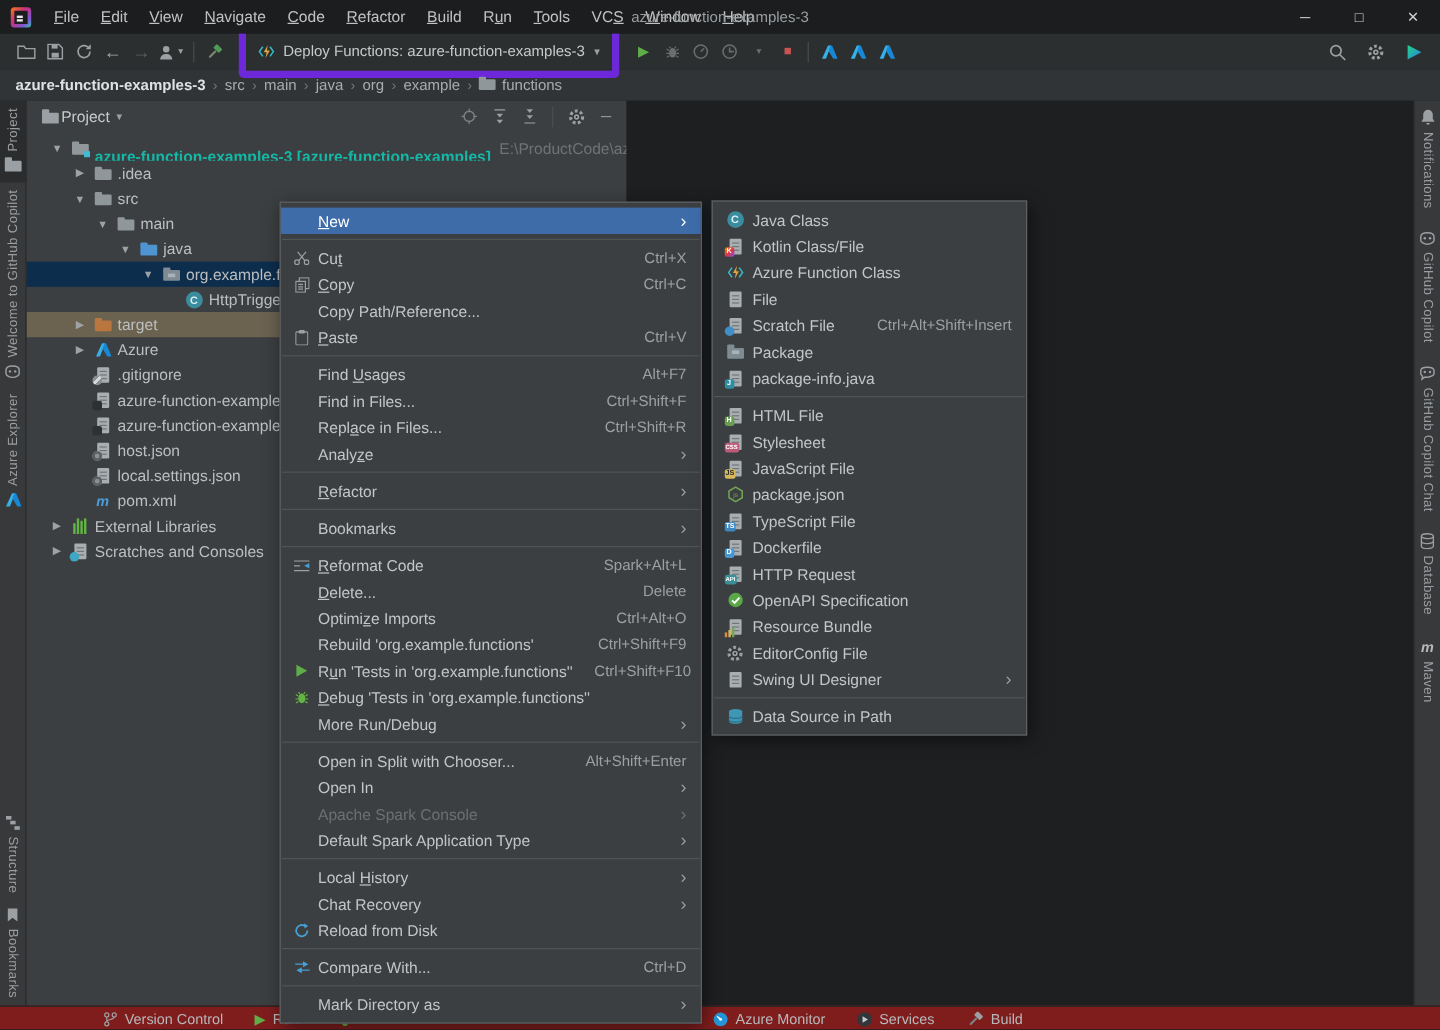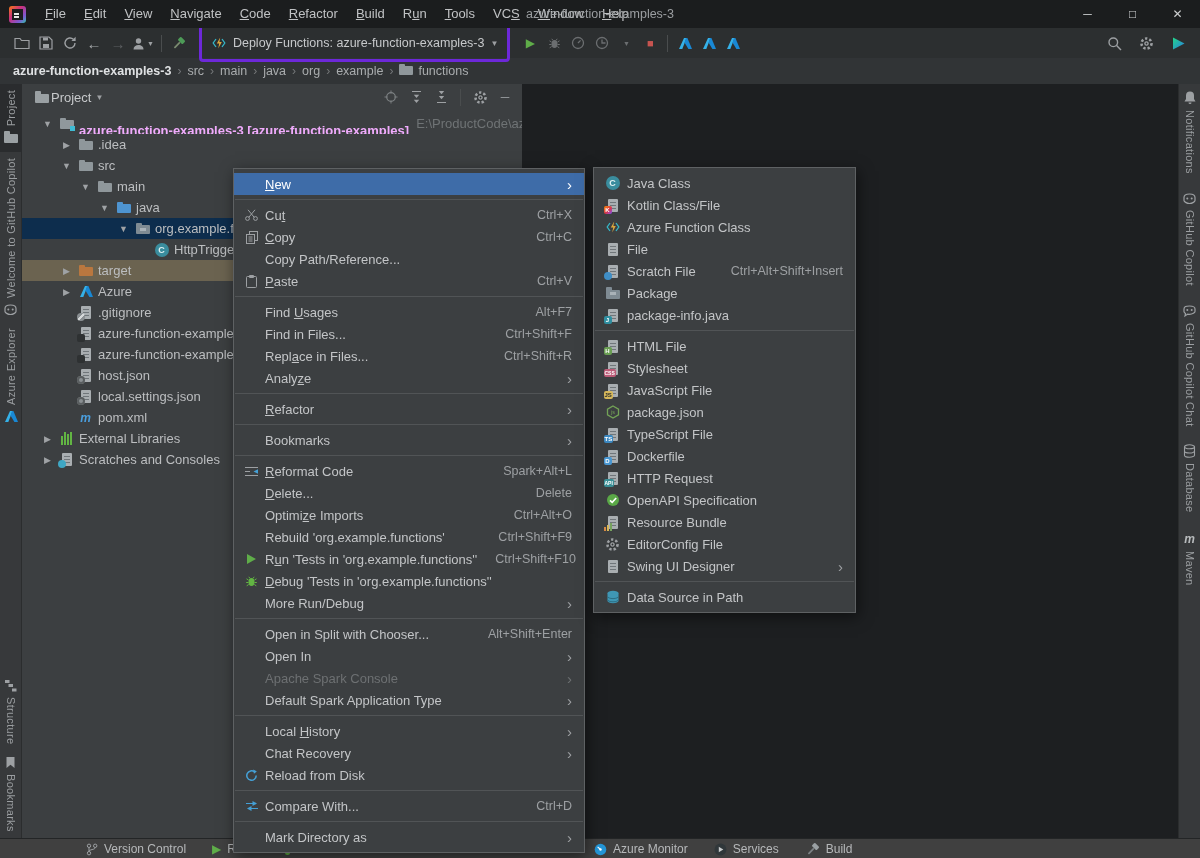--- a/index.html
+++ b/index.html
@@ -18,21 +18,21 @@
   .mbar-item { padding:0 9px; line-height:28px; color:#c0c2c4; font-size:13px; }
   .tb-title { position:absolute; left:50%; transform:translateX(-50%); color:#9b9ea1; font-size:12.5px; }
   .win-controls { margin-left:auto; display:flex; height:28px; }
   .win-btn { width:45px; text-align:center; line-height:28px; color:#cfd1d2; font-size:12px; }
 
   
   .toolbar { height:30px; background:#2c2f30; display:flex; align-items:center; padding:0 10px; }
   .tb-group { display:flex; align-items:center; }
   .tb-icon { height:24px; min-width:24px; display:flex; align-items:center; justify-content:center; padding:0 2px; }
   .tb-sep { width:1px; height:17px; background:#4a4d4e; margin:0 5px; }
-  .run-combo { display:flex; align-items:center; gap:6px; border:3px solid #6d28d9; border-radius:4px; height:22px; padding:16px 9px; margin:0 8px; color:#c7c9cb; font-size:12.5px; }
+  .run-combo { display:flex; align-items:center; gap:6px; border:6px solid #6d28d9; border-radius:4px; height:22px; padding:16px 9px; margin:0 8px; color:#c7c9cb; font-size:12.5px; }
   .combo-caret { color:#9da0a3; font-size:8px; }
   .tb-right { margin-left:auto; display:flex; align-items:center; gap:8px; }
 
   
   .breadcrumbs { height:26px; background:#313436; display:flex; align-items:center; padding:0 13px; color:#a9acae; font-size:12.5px; }
   .crumb { display:flex; align-items:center; gap:5px; }
   .crumb.first { font-weight:bold; color:#dfe1e3; }
   .crumb-sep { color:#747779; margin:0 6px; font-size:12px; }
 
   
@@ -54,40 +54,40 @@
   .ph-icon { width:22px; height:22px; display:flex; align-items:center; justify-content:center; }
   .editor-bg { position:absolute; left:522px; right:22px; top:84px; bottom:20px; background:#1d1f21; }
 
   .tree { padding-top:3px; }
   .tree-row { height:21px; display:flex; align-items:center; white-space:nowrap; overflow:hidden; font-size:13px; color:#bcbec0; }
   .tree-row.selected { background:#0d2d4d; }
   .tree-row.hl-target { background:#6b6350; }
   .chev { width:19px; text-align:center; color:#9fa2a5; font-size:9px; flex:none; }
   .t-icon { width:19px; display:flex; justify-content:center; align-items:center; flex:none; }
   .t-label { margin-left:3px; }
-  .t-label.bold { font-weight:bold; color:#f0abfc;margin-top:13px; }
+  .t-label.bold { font-weight:bold; color:#14b8a6;margin-top:13px; }
   .t-path { color:#6f7375; margin-left:7px; }
 
   
   .menu { position:absolute; background:#3c3f41; border:1px solid #5e6163; box-shadow:2px 4px 14px rgba(0,0,0,.5); padding:4px 0; z-index:30; }
   #context-menu { left:233px; top:168px; width:352px; }
   #new-submenu  { left:593px; top:167px; width:263px; }
   .mi { height:22px; display:flex; align-items:center; padding:0 12px 0 7px; color:#c3c5c7; font-size:13px; }
   .mi .ic { width:21px; display:flex; justify-content:center; align-items:center; flex:none; margin-right:3px; }
   #new-submenu .mi .ic { width:23px; }
   .mi .lbl { white-space:nowrap; }
   .mi .sc { margin-left:auto; color:#9da0a3; font-size:12.5px; padding-left:18px; }
   .mi .arrow { margin-left:auto; color:#9da0a3; font-size:15px; line-height:1; }
   .mi.sel { background:#3e6ca8; }
   .mi.sel, .mi.sel .lbl, .mi.sel .arrow { color:#ffffff; }
   .mi.dis, .mi.dis .lbl, .mi.dis .arrow { color:#6d7072; }
   .msep { height:1px; background:#515456; margin:4px 1px; }
 
   
-  .bottombar { position:absolute; left:0; right:0; bottom:0; height:20px; background:#404040; border-top:1px solid #232526; font-size:12px; color:#b6b8ba; z-index:3; }
+  .bottombar { position:absolute; left:0; right:0; bottom:0; height:20px; background:#7f1d1d; border-top:1px solid #232526; font-size:12px; color:#b6b8ba; z-index:3; }
   .bb-group { position:absolute; top:0; height:20px; display:flex; align-items:center; gap:26px; }
   .bb-left { left:86px; } .bb-right { left:594px; }
   .bb-item { display:flex; align-items:center; gap:6px; }
 
   
   .circ { width:14px; height:14px; border-radius:50%; display:flex; align-items:center; justify-content:center; font-size:9px; font-weight:bold; color:#dff0f2; }
   .doc { display:inline-block; position:relative; width:10px; height:13px; background:#a9aeb1; border-radius:1px; }
   .doc:before { content:""; position:absolute; left:2px; right:2px; top:3px; height:1px; background:#70767a; box-shadow:0 3px 0 #70767a,0 6px 0 #70767a; }
   .bdg { position:absolute; left:-4px; bottom:-2px; min-width:8px; height:8px; padding:0 1px; border-radius:2px; font:700 6px/8px "Liberation Sans",sans-serif; color:#fff; text-align:center; }
   .fold { position:relative; display:inline-block; width:14px; height:12px; }

